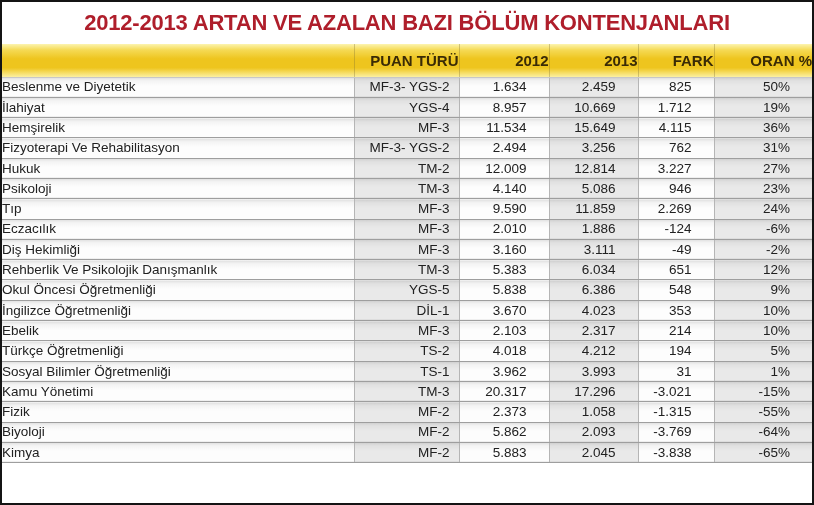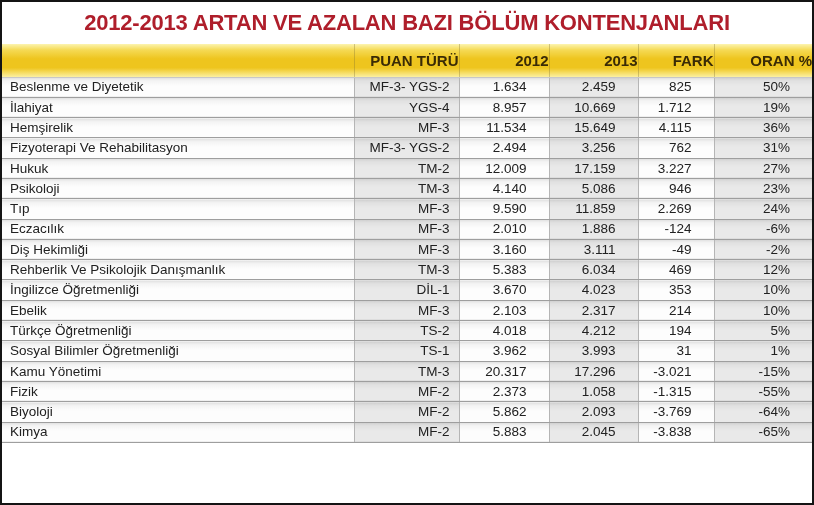--- a/index.html
+++ b/index.html
@@ -53,21 +53,21 @@
     color:var(--ink);
     vertical-align:middle;
     border-bottom:1px solid var(--line-h);
     border-right:1px solid var(--line-v);
     background-color:var(--row-white);
     background-image:linear-gradient(180deg,rgba(60,60,60,0.16) 0px,rgba(60,60,60,0.05) 3px,rgba(255,255,255,0) 9px);
     white-space:nowrap;overflow:hidden;
   }
   tbody td:last-child{border-right:none;}
   tbody td.shade{background-color:var(--shade);}
-  tbody td.name{padding-left:8px;text-align:left;}
+  tbody td.name{text-align:left;}
   tbody td.num{padding-right:22px;text-align:right;}
   tbody td.puan{padding-right:9px;text-align:right;margin-top:28px;}
 </style>
 </head>
 <body>
 
 <div class="frame">
   <div class="title">2012-2013 ARTAN VE AZALAN BAZI BÖLÜM KONTENJANLARI</div>
   <table>
     <colgroup>
@@ -118,21 +118,21 @@
           <td class="puan shade">MF-3- YGS-2</td>
           <td class="num">2.494</td>
           <td class="num shade">3.256</td>
           <td class="num">762</td>
           <td class="num shade">31%</td>
         </tr>
         <tr>
           <td class="name">Hukuk</td>
           <td class="puan shade">TM-2</td>
           <td class="num">12.009</td>
-          <td class="num shade">17.159</td>
+          <td class="num shade">12.814</td>
           <td class="num">3.227</td>
           <td class="num shade">27%</td>
         </tr>
         <tr>
           <td class="name">Psikoloji</td>
           <td class="puan shade">TM-3</td>
           <td class="num">4.140</td>
           <td class="num shade">5.086</td>
           <td class="num">946</td>
           <td class="num shade">23%</td>
@@ -159,22 +159,30 @@
           <td class="num">3.160</td>
           <td class="num shade">3.111</td>
           <td class="num">-49</td>
           <td class="num shade">-2%</td>
         </tr>
         <tr>
           <td class="name">Rehberlik Ve Psikolojik Danışmanlık</td>
           <td class="puan shade">TM-3</td>
           <td class="num">5.383</td>
           <td class="num shade">6.034</td>
-          <td class="num">469</td>
+          <td class="num">651</td>
           <td class="num shade">12%</td>
+        </tr>
+        <tr>
+          <td class="name">Okul Öncesi Öğretmenliği</td>
+          <td class="puan shade">YGS-5</td>
+          <td class="num">5.838</td>
+          <td class="num shade">6.386</td>
+          <td class="num">548</td>
+          <td class="num shade">9%</td>
         </tr>
         <tr>
           <td class="name">İngilizce Öğretmenliği</td>
           <td class="puan shade">DİL-1</td>
           <td class="num">3.670</td>
           <td class="num shade">4.023</td>
           <td class="num">353</td>
           <td class="num shade">10%</td>
         </tr>
         <tr>

